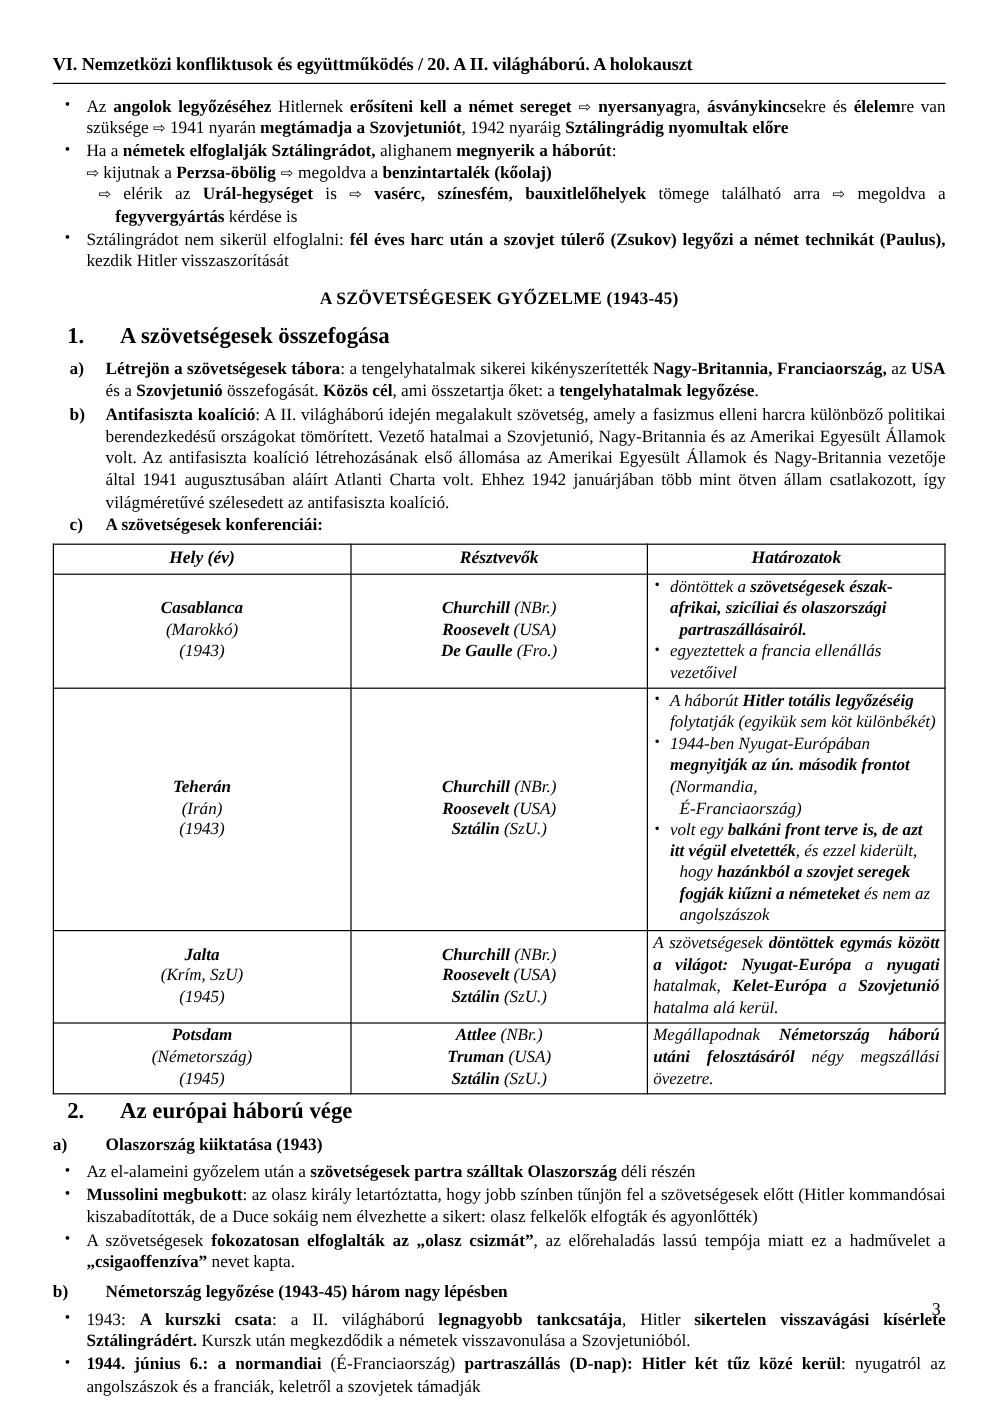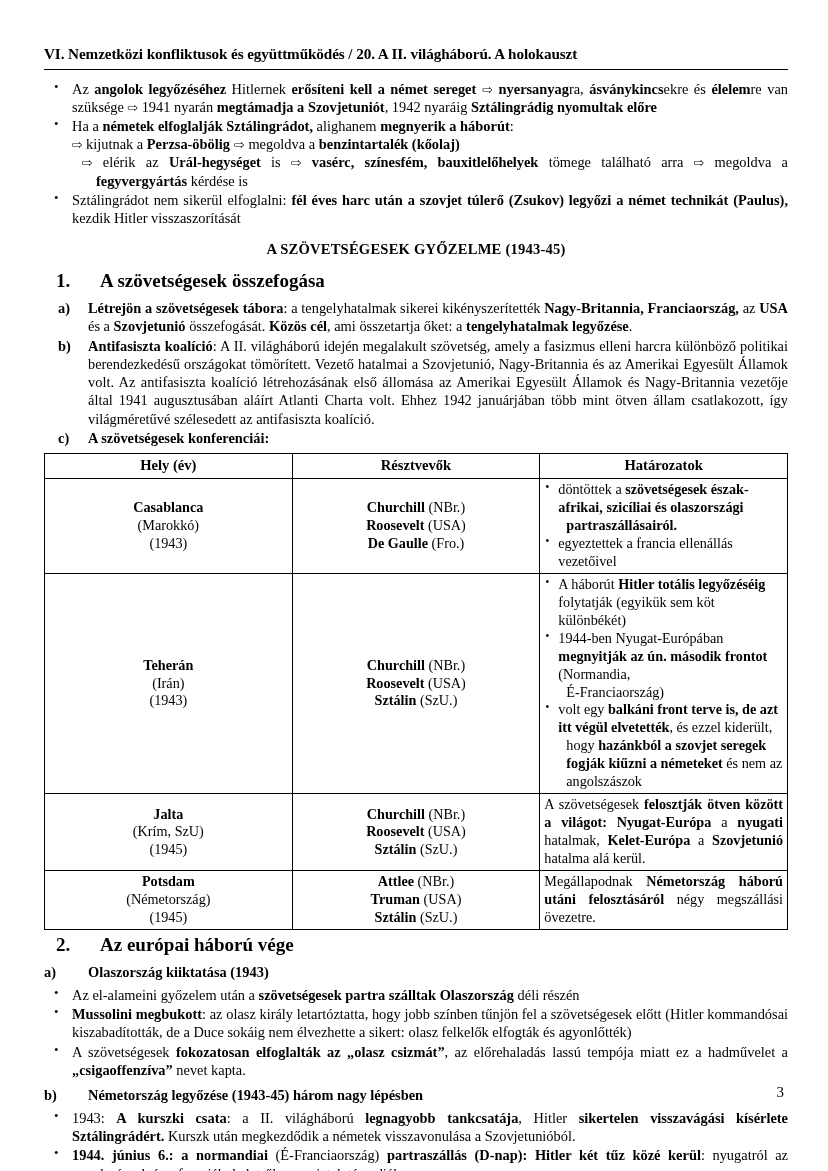--- a/index.html
+++ b/index.html
@@ -137,20 +137,21 @@
     border-collapse: collapse;
     width: 744px;
     margin: 6px 0 4px 0;
     table-layout: fixed;
     font-size: 14.2px;
   }
   table.conf th, table.conf td {
     border: 1.2px solid #000;
     vertical-align: middle;
     padding: 2px 4px;
+    font-style: italic;
   }
   table.conf th {
     text-align: center;
     font-weight: bold;
     padding: 3px 4px 4px 4px;
     font-size: 14.6px;
   }
   td.place, td.people {
     text-align: center;
     line-height: 1.25;
@@ -268,21 +269,21 @@
             <td class="place">
               <div><b>Jalta</b></div>
               <div>(Krím, SzU)</div>
               <div>(1945)</div>
             </td>
             <td class="people">
               <div><b>Churchill</b><span> (NBr.)</span></div>
               <div><b>Roosevelt</b><span> (USA)</span></div>
               <div><b>Sztálin</b><span> (SzU.)</span></div>
             </td>
-            <td class="decis just"><span>A szövetségesek </span><b>felosztják ötven között a világot: Nyugat-Európa</b><span> a </span><b>nyugati</b><span> hatalmak, </span><b>Kelet-Európa</b><span> a </span><b>Szovjetunió</b><span> hatalma alá kerül.</span></td>
+            <td class="decis just"><span>A szövetségesek </span><b>döntöttek egymás között a világot: Nyugat-Európa</b><span> a </span><b>nyugati</b><span> hatalmak, </span><b>Kelet-Európa</b><span> a </span><b>Szovjetunió</b><span> hatalma alá kerül.</span></td>
           </tr>
           <tr>
             <td class="place">
               <div><b>Potsdam</b></div>
               <div>(Németország)</div>
               <div>(1945)</div>
             </td>
             <td class="people">
               <div><b>Attlee</b><span> (NBr.)</span></div>
               <div><b>Truman</b><span> (USA)</span></div>

